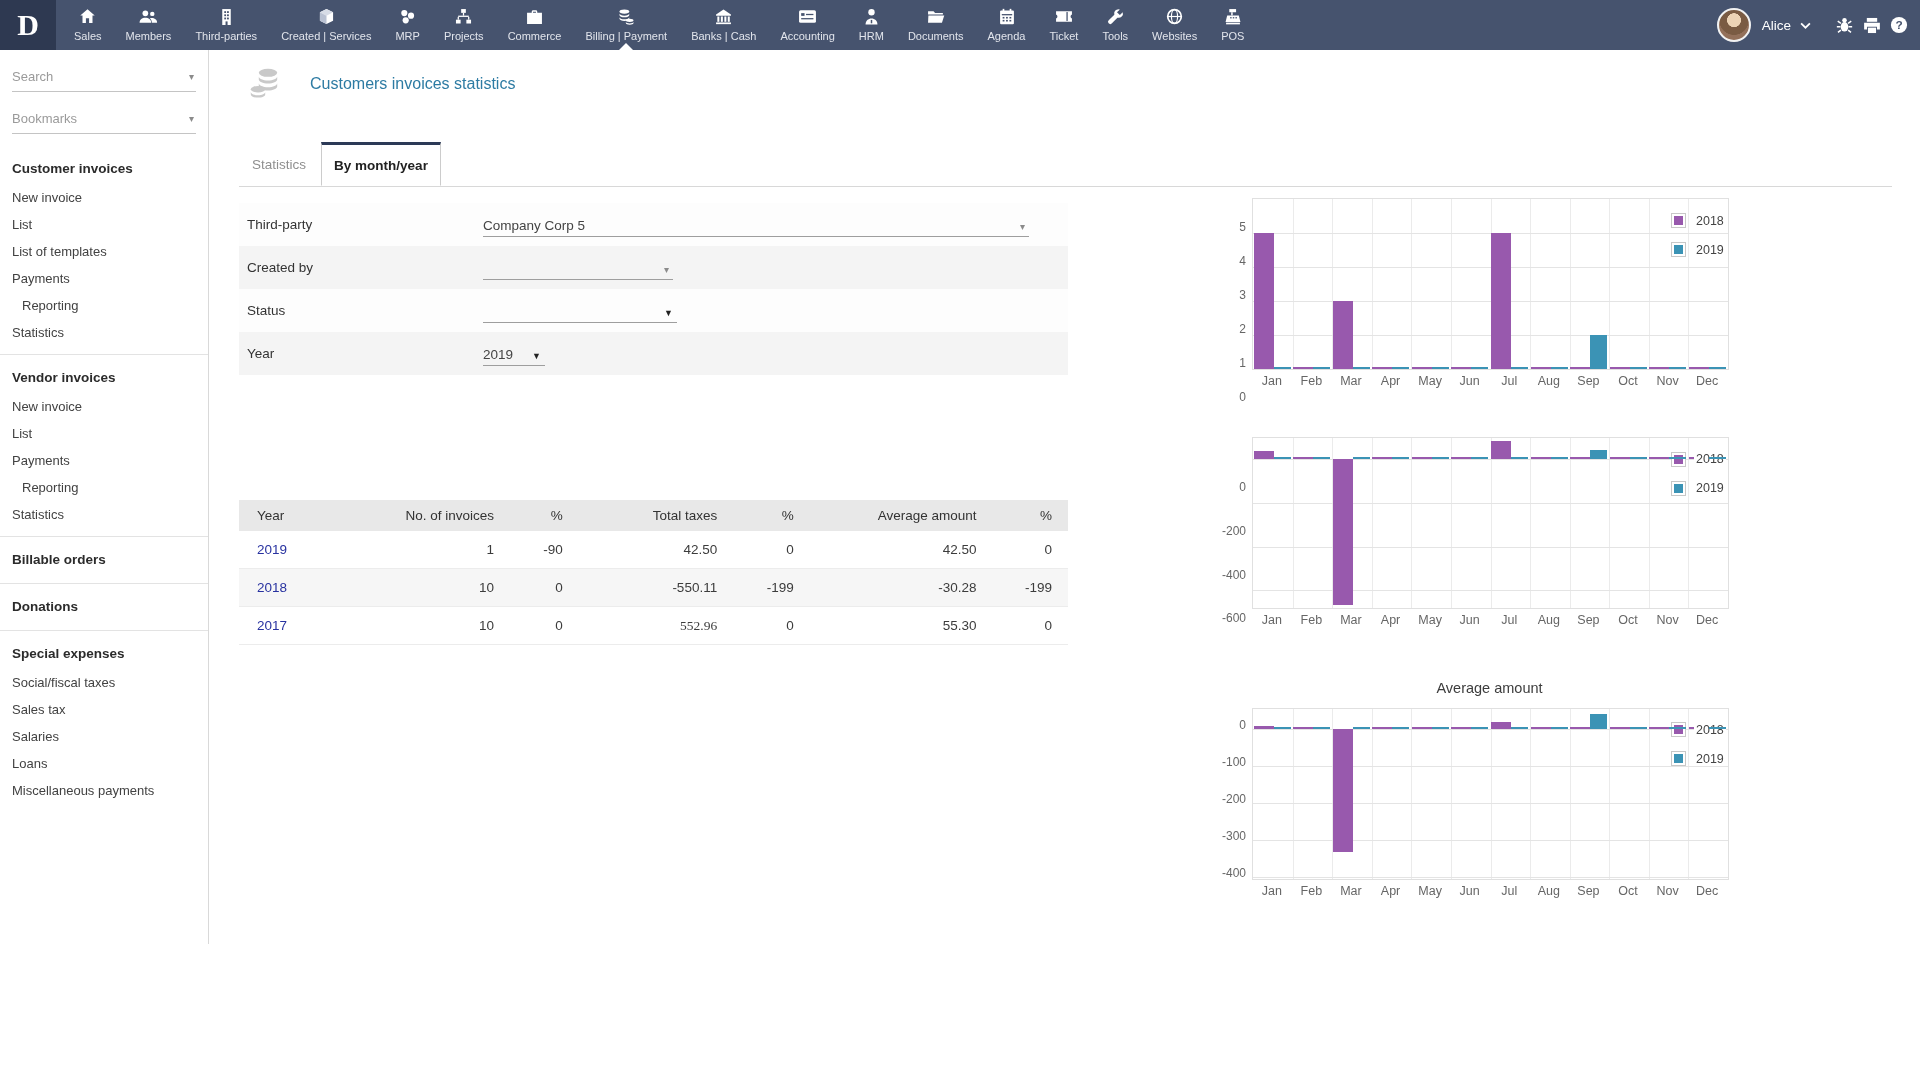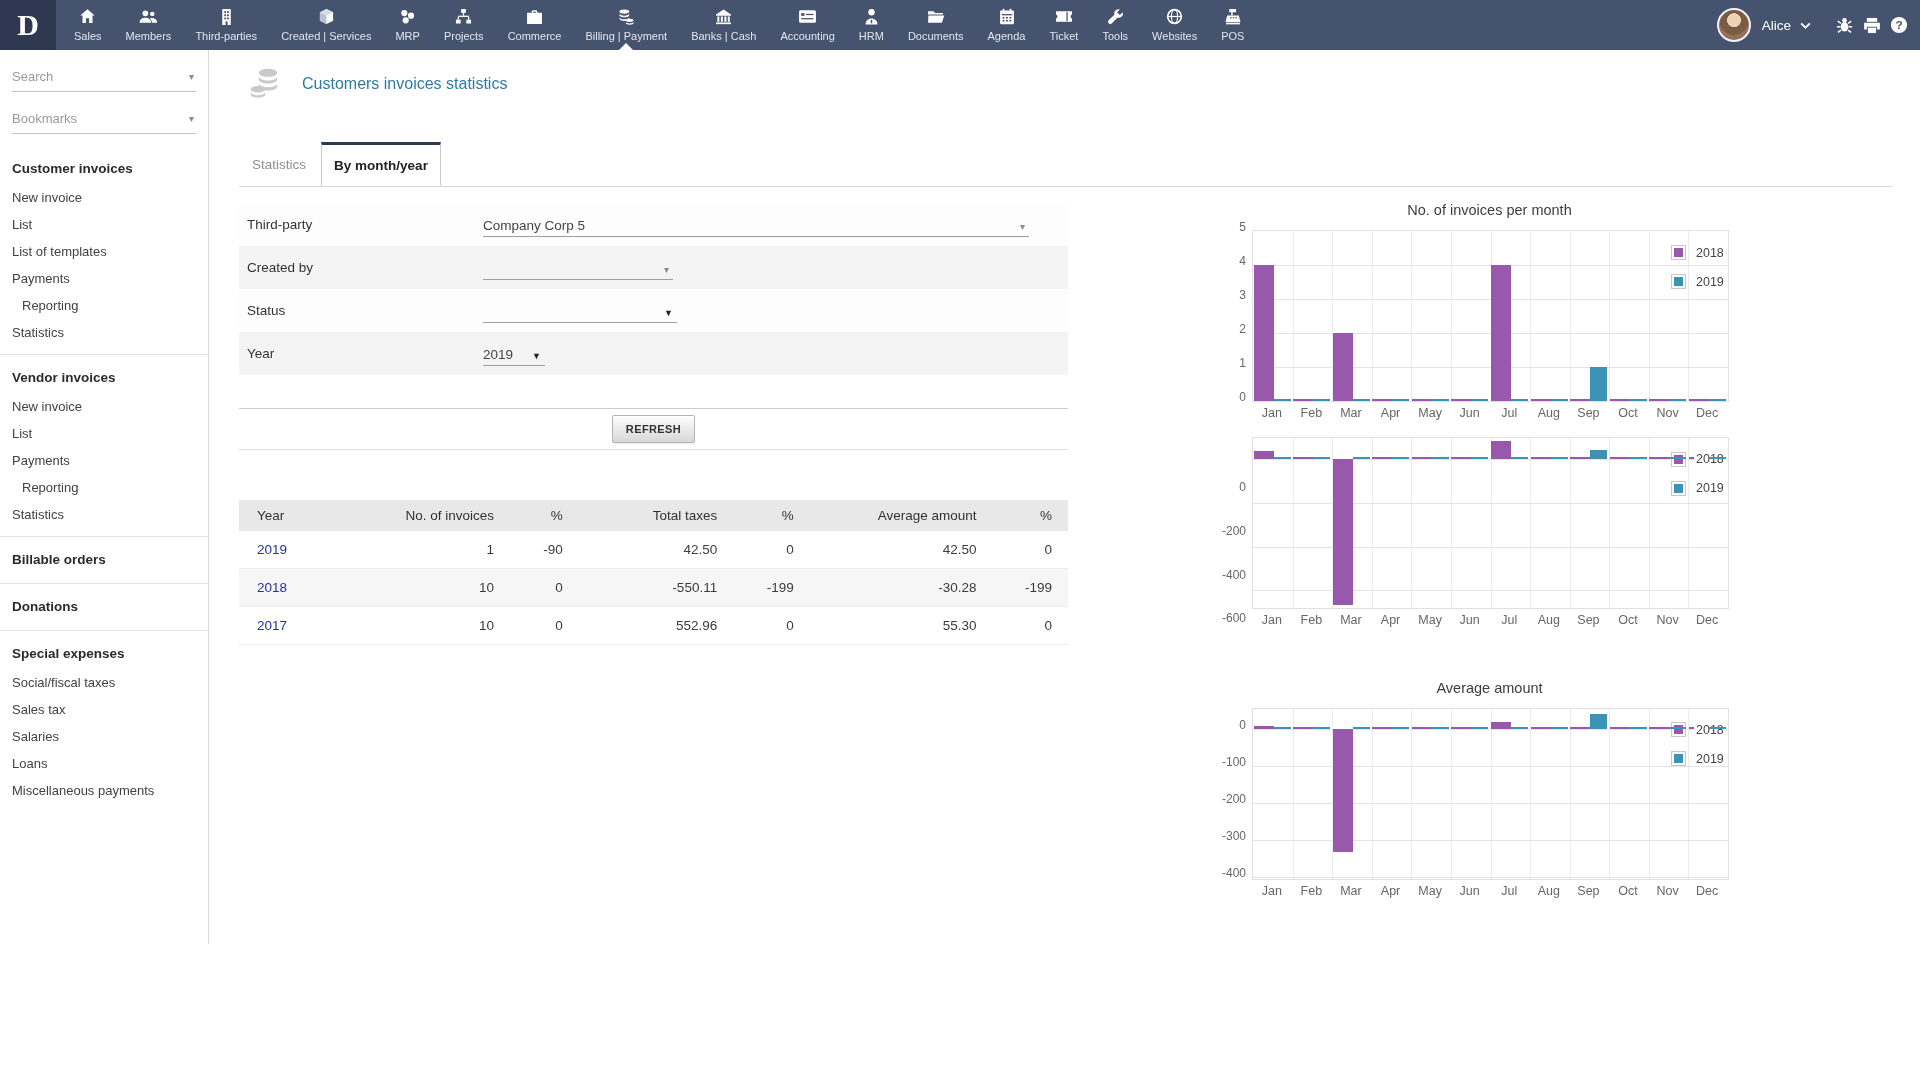--- a/index.html
+++ b/index.html
@@ -30,21 +30,21 @@
   .side-input input{border:0;outline:0;background:transparent;width:160px;font:13px "Liberation Sans",sans-serif;color:#555;padding:5px 0 3px 0;}
   .side-input input::placeholder{color:#9a9a9a;}
   .side-input .caret{position:absolute;right:2px;top:7px;color:#8b8b8b;font-size:10px;}
   .side-body{margin-top:18px;}
   .side-section-title{font-weight:bold;color:#2b2b2b;font-size:13.5px;padding:9px 12px 8px 12px;cursor:pointer;}
   .side-item{color:#424242;font-size:13px;padding:6px 12px 6px 12px;cursor:pointer;}
   .side-item.indent{padding-left:22px;}
   .side-divider{border-top:1px solid #e3e3e3;margin:8px 0 6px 0;}
 
   
-  .title-row{position:absolute;left:246px;top:66px;display:flex;align-items:center;gap:20px;}
+  .title-row{position:absolute;left:246px;top:66px;display:flex;align-items:center;gap:28px;}
   .title-text{color:#2d7ba3;font-size:16px;}
 
   
   .tabs{position:absolute;left:239px;top:142px;width:1653px;height:45px;}
   .tabs-underline{position:absolute;left:0;bottom:0;width:100%;border-bottom:1px solid #d8d8d8;}
   .tab{position:absolute;top:0;height:44px;display:flex;align-items:center;justify-content:center;font-size:13.5px;cursor:pointer;}
   .tab.inactive{left:0;width:80px;color:#8f8f8f;}
   .tab.active{left:82px;width:120px;background:#fff;border:1px solid #ccc;border-top:3px solid #2c3a57;border-bottom:1px solid #fff;
               font-weight:bold;color:#222;z-index:2;box-sizing:border-box;}
 
@@ -418,23 +418,20 @@
         <span class="caret dark">▼</span>
       </div>
     </div>
     <div class="f-row" style="background:#f4f4f4">
       <div class="f-label">Year</div>
       <div class="ctl ctl-year">
         <span class="val">2019</span>
         <span class="caret dark">▼</span>
       </div>
     </div>
-  </div>
-  <div class="refresh-row">
-    <button class="btn">REFRESH</button>
   </div>
 
   <table class="stats">
     <thead>
         <tr id="stats-head">
           <th>Year</th>
           <th>No. of invoices</th>
           <th>%</th>
           <th>Total taxes</th>
           <th>%</th>
@@ -458,31 +455,30 @@
           <td class="pos" style="width: 60px;">0</td>
           <td style="width: 170px;">-550.11</td>
           <td class="neg" style="width: 68px;">-199</td>
           <td style="width: 195px;">-30.28</td>
           <td class="neg" style="width: 66px;">-199</td>
         </tr>
         <tr>
           <td style="width: 150px;"><span class="yr">2017</span></td>
           <td style="width: 120px;">10</td>
           <td class="pos" style="width: 60px;">0</td>
-          <td style="width: 170px;">552.96</td>
+          <td style="width: 170px; font-family: Liberation Serif, serif;">552.96</td>
           <td class="pos" style="width: 68px;">0</td>
           <td style="width: 195px;">55.30</td>
           <td class="pos" style="width: 66px;">0</td>
         </tr>
       </tbody>
   </table>
 
   <div class="charts" id="charts">
       <div class="chart" style="position: relative;">
-        <div class="chart-title">No. of invoices per month</div>
         <div class="ytick" style="left: 0px; top: 192px; position: absolute; width: 46px;">0</div>
         <div class="ytick" style="left: 0px; top: 158px; position: absolute; width: 46px;">1</div>
         <div class="ytick" style="left: 0px; top: 124px; position: absolute; width: 46px;">2</div>
         <div class="ytick" style="left: 0px; top: 90px; position: absolute; width: 46px;">3</div>
         <div class="ytick" style="left: 0px; top: 56px; position: absolute; width: 46px;">4</div>
         <div class="ytick" style="left: 0px; top: 22px; position: absolute; width: 46px;">5</div>
         <div class="plot">
           <div class="grid-v" style="left: 39.5833px;"></div>
           <div class="grid-v" style="left: 79.1667px;"></div>
           <div class="grid-v" style="left: 118.75px;"></div>

